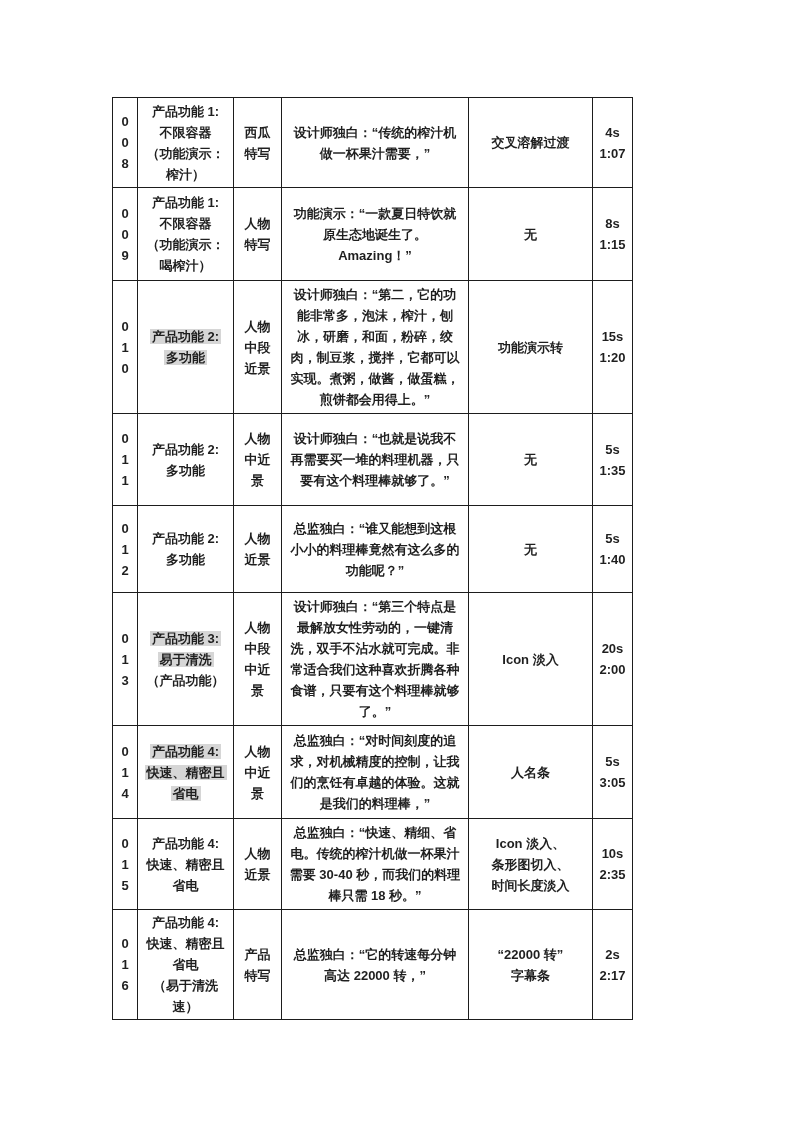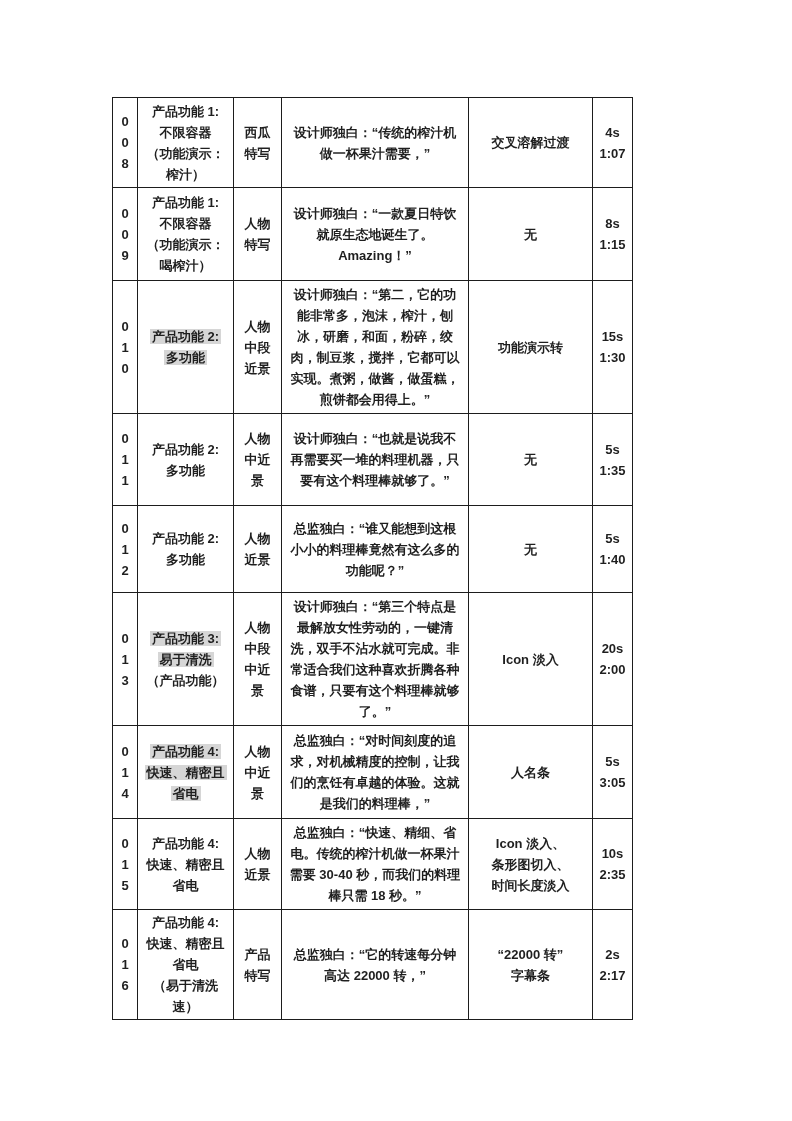--- a/index.html
+++ b/index.html
@@ -74,21 +74,21 @@
             <div class="ln"><span>产品功能 1:</span></div>
             <div class="ln"><span>不限容器</span></div>
             <div class="ln"><span>（功能演示：</span></div>
             <div class="ln"><span>喝榨汁）</span></div>
           </td>
           <td>
             <div class="ln"><span>人物</span></div>
             <div class="ln"><span>特写</span></div>
           </td>
           <td class="dialogue-cell">
-            <div>设计师独白：“一款夏日特饮就原生态地诞生了。Amazing！”</div>
+            <div>功能演示：“一款夏日特饮就原生态地诞生了。Amazing！”</div>
           </td>
           <td>
             <div class="ln"><span>无</span></div>
           </td>
           <td>
             <div class="ln"><span>8s</span></div>
             <div class="ln"><span>1:15</span></div>
           </td>
         </tr>
         <tr style="height: 125px;">
@@ -107,21 +107,21 @@
             <div class="ln"><span>近景</span></div>
           </td>
           <td class="dialogue-cell">
             <div>设计师独白：“第二，它的功能非常多，泡沫，榨汁，刨冰，研磨，和面，粉碎，绞肉，制豆浆，搅拌，它都可以实现。煮粥，做酱，做蛋糕，煎饼都会用得上。”</div>
           </td>
           <td>
             <div class="ln"><span>功能演示转</span></div>
           </td>
           <td>
             <div class="ln"><span>15s</span></div>
-            <div class="ln"><span>1:30</span></div>
+            <div class="ln"><span>1:20</span></div>
           </td>
         </tr>
         <tr style="height: 92px;">
           <td>
             <div class="ln"><span>0</span></div>
             <div class="ln"><span>1</span></div>
             <div class="ln"><span>1</span></div>
           </td>
           <td>
             <div class="ln"><span>产品功能 2:</span></div>

